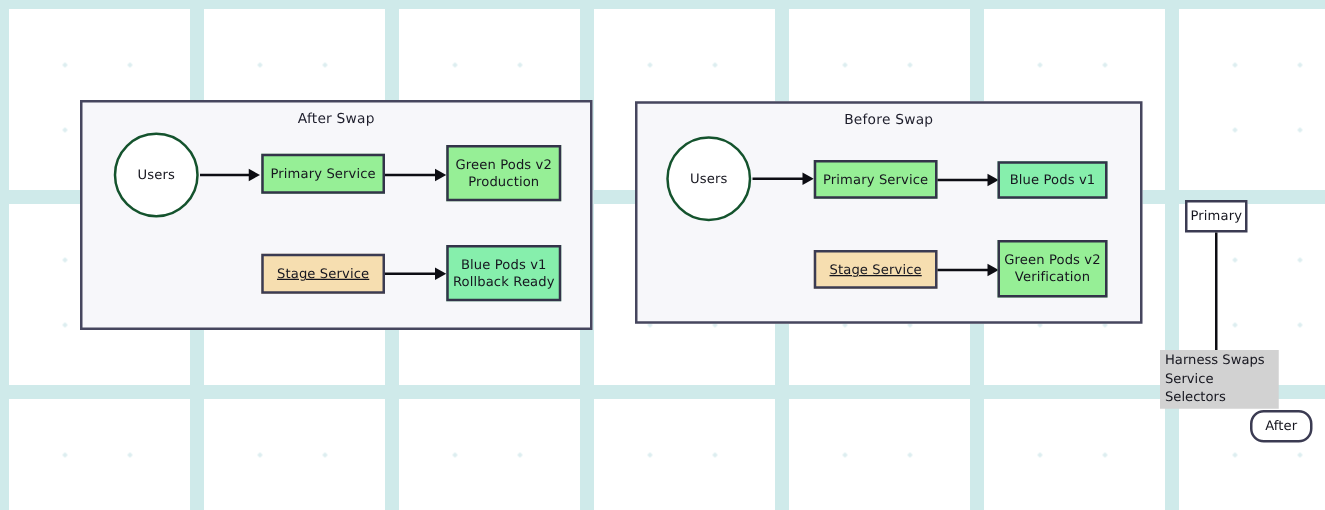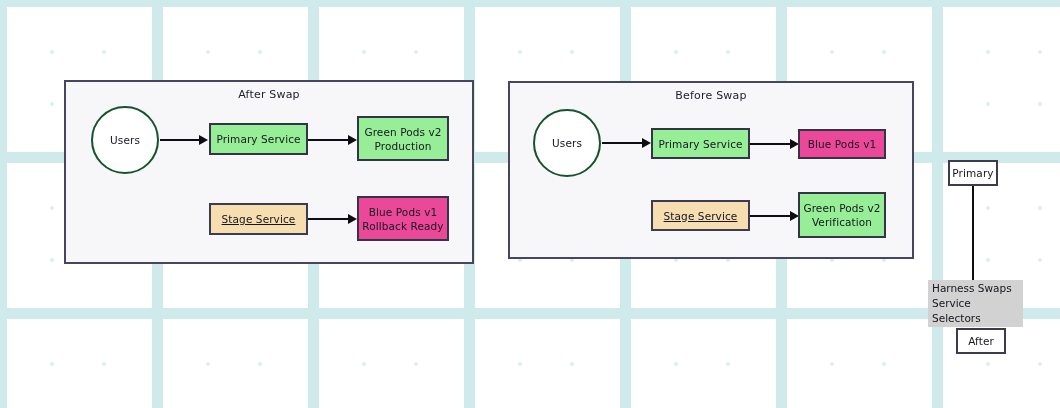--- a/index.html
+++ b/index.html
@@ -53,21 +53,21 @@
     border:2px solid #3b3b52;
     display:flex;align-items:center;justify-content:center;
     text-align:center;
     font-size:10.5px;
     line-height:14px;
     color:#16161f;
     white-space:pre-line;
     letter-spacing:.1px;
   }
   .n-green{background:#96ef96;border-color:#333349;}
-  .n-blue{background:#ec4899;border-color:#333349;}
+  .n-blue{background:#86efac;border-color:#333349;}
   .n-tan{background:#f6deb0;border-color:#3b3b52;text-decoration:underline;}
   .n-plain{background:#ffffff;border-color:#3b3b52;}
   .n-circle{
     background:#ffffff;border:2px solid #14532d;border-radius:50%;
   }
 
   
   .edge-line{position:absolute;background:#0d0d13;}
   .edge-h{height:2px;}
   .edge-v{width:2px;}
@@ -172,17 +172,17 @@
   <div class="node n-plain" style="left:948px;top:160px;width:50px;height:26px;">
     <span>Primary</span>
   </div>
 
   <div class="edge-line edge-v" style="left:972px;top:186px;height:137px;"></div>
   <div class="arrow-d" style="left:968px;top:317px;"></div>
 
   <div class="edge-label" style="left:928px;top:280px;width:87px;">Harness Swaps
 Service Selectors</div>
 
-  <div class="node n-plain" style="left:956px;top:328px;width:50px;height:26px;">
+  <div class="node n-plain" style="left:1000px;top:328px;width:50px;height:26px;border-radius:11px;">
     <span>After</span>
   </div>
 
 </div>
 
 </body></html>

